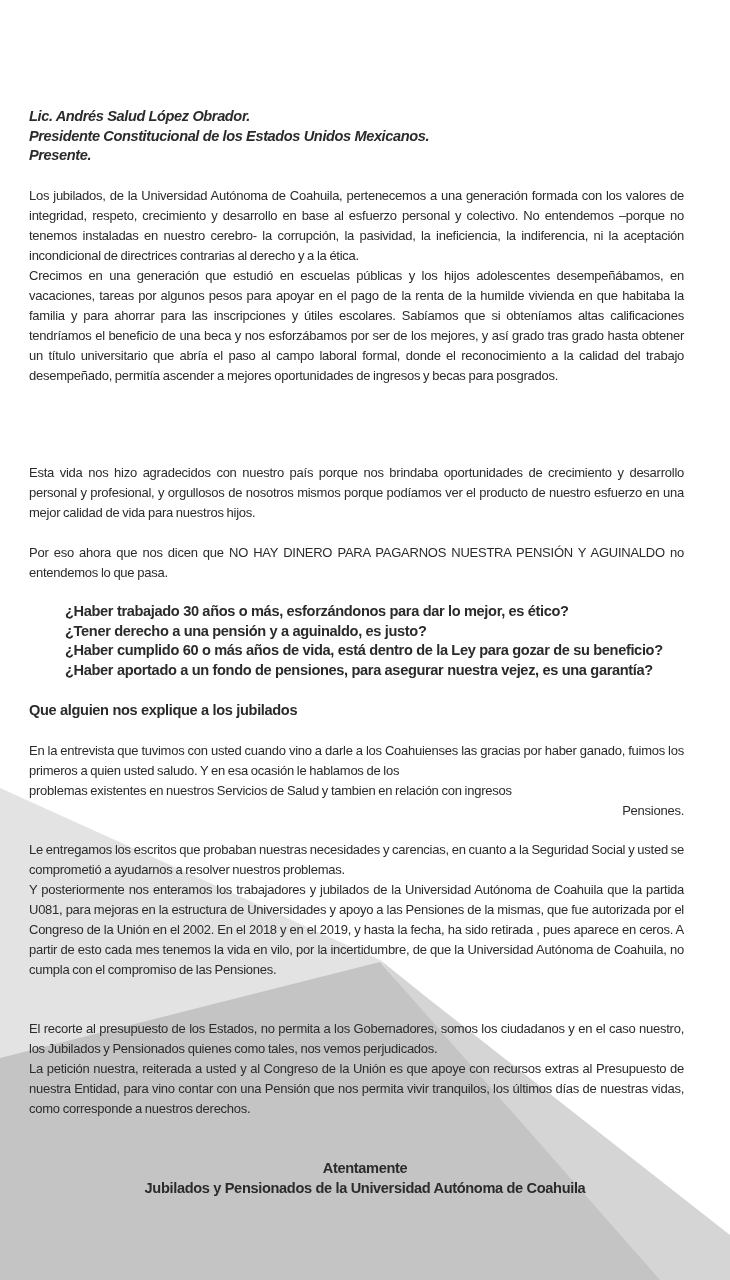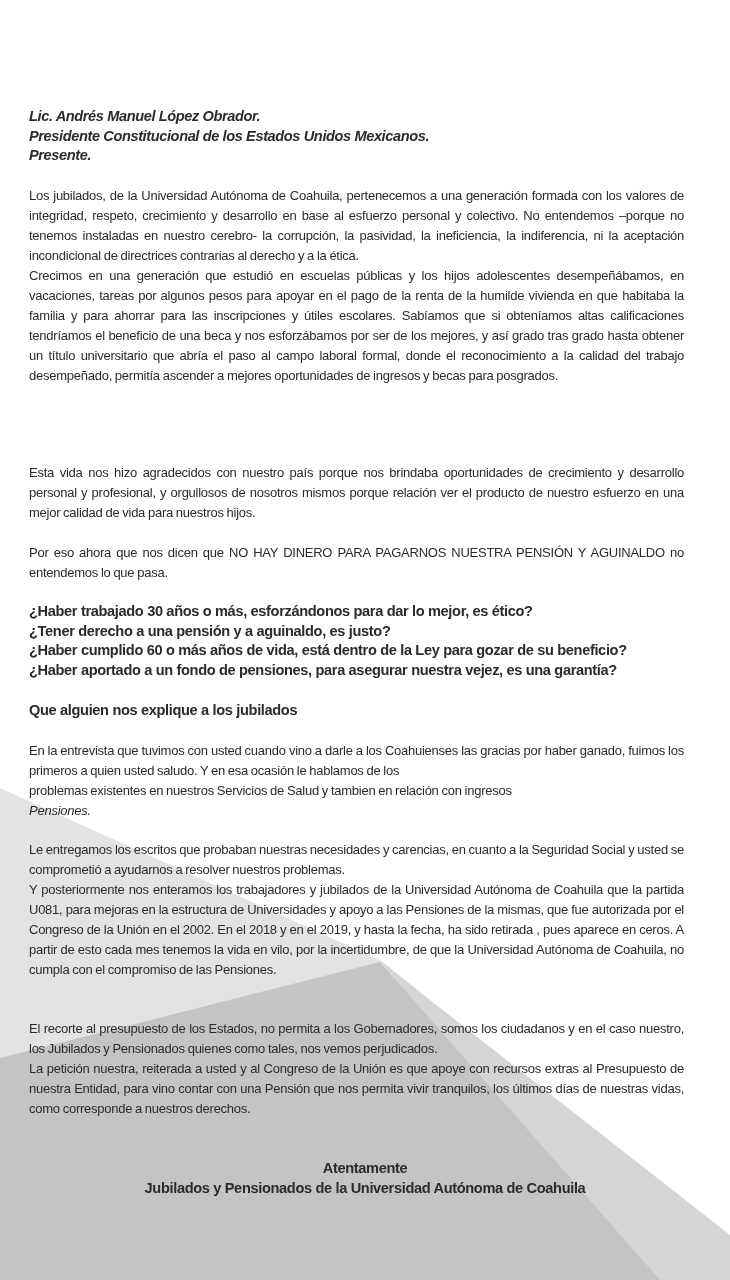--- a/index.html
+++ b/index.html
@@ -85,51 +85,51 @@
 
 <svg class="bg" viewBox="0 0 730 1280" preserveAspectRatio="none">
   <polygon points="0,788 380,960 730,1250 730,1280 0,1280" fill="#e3e3e3"></polygon>
   <polygon points="380,960 430,1000 730,1235 730,1280 640,1280" fill="#d5d5d5"></polygon>
   <polygon points="0,1058 380,962 660,1280 0,1280" fill="#c4c4c4"></polygon>
 </svg>
 
 <div class="page">
 
   <div class="addressee">
-    <div>Lic. Andrés Manuel López Obrador.</div>
+    <div>Lic. Andrés Salud López Obrador.</div>
     <div>Presidente Constitucional de los Estados Unidos Mexicanos.</div>
     <div>Presente.</div>
   </div>
 
   <div class="block letter-text para" style="top:186px;">
     <p>Los jubilados, de la Universidad Autónoma de Coahuila, pertenecemos a una generación formada con los valores de integridad, respeto, crecimiento y desarrollo en base al esfuerzo personal y colectivo. No entendemos –porque no tenemos instaladas en nuestro cerebro- la corrupción, la pasividad, la ineficiencia, la indiferencia, ni la aceptación incondicional de directrices contrarias al derecho y a la ética.</p>
     <p>Crecimos en una generación que estudió en escuelas públicas y los hijos adolescentes desempeñábamos, en vacaciones, tareas por algunos pesos para apoyar en el pago de la renta de la humilde vivienda en que habitaba la familia y para ahorrar para las inscripciones y útiles escolares. Sabíamos que si obteníamos altas calificaciones tendríamos el beneficio de una beca y nos esforzábamos por ser de los mejores, y así grado tras grado hasta obtener un título universitario que abría el paso al campo laboral formal, donde el reconocimiento a la calidad del trabajo desempeñado, permitía ascender a mejores oportunidades de ingresos y becas para posgrados.</p>
   </div>
 
   <div class="block letter-text para" style="top:463px;">
-    <p>Esta vida nos hizo agradecidos con nuestro país porque nos brindaba oportunidades de crecimiento y desarrollo personal y profesional, y orgullosos de nosotros mismos porque relación ver el producto de nuestro esfuerzo en una mejor calidad de vida para nuestros hijos.</p>
+    <p>Esta vida nos hizo agradecidos con nuestro país porque nos brindaba oportunidades de crecimiento y desarrollo personal y profesional, y orgullosos de nosotros mismos porque podíamos ver el producto de nuestro esfuerzo en una mejor calidad de vida para nuestros hijos.</p>
   </div>
 
   <div class="block letter-text para" style="top:543px;">
     <p>Por eso ahora que nos dicen que NO HAY DINERO PARA PAGARNOS NUESTRA PENSIÓN Y AGUINALDO no entendemos lo que pasa.</p>
   </div>
 
-  <div class="block questions" style="top:602px;">
+  <div class="block questions" style="top:602px;margin-left:36px;">
     <div>¿Haber trabajado 30 años o más, esforzándonos para dar lo mejor, es ético?</div>
     <div>¿Tener derecho a una pensión y a aguinaldo, es justo?</div>
     <div>¿Haber cumplido 60 o más años de vida, está dentro de la Ley para gozar de su beneficio?</div>
     <div>¿Haber aportado a un fondo de pensiones, para asegurar nuestra vejez, es una garantía?</div>
   </div>
 
   <div class="block subheading" style="top:702px;">Que alguien nos explique a los jubilados</div>
 
   <div class="block letter-text para" style="top:741px;">
     <p>En la entrevista que tuvimos con usted cuando vino a darle a los Coahuienses las gracias por haber ganado, fuimos los primeros a quien usted saludo. Y en esa ocasión le hablamos de los</p>
     <p style="text-align:left;">problemas existentes en nuestros Servicios de Salud y tambien en relación con ingresos</p>
-    <p style="text-align:left;font-style:italic;">Pensiones.</p>
+    <p style="text-align:right;">Pensiones.</p>
   </div>
 
   <div class="block letter-text para" style="top:840px;">
     <p>Le entregamos los escritos que probaban nuestras necesidades y carencias, en cuanto a la Seguridad Social y usted se comprometió a ayudarnos a resolver nuestros problemas.</p>
     <p>Y posteriormente nos enteramos los trabajadores y jubilados de la Universidad Autónoma de Coahuila que la partida U081, para mejoras en la estructura de Universidades y apoyo a las Pensiones de la mismas, que fue autorizada por el Congreso de la Unión en el 2002.  En el 2018 y en el 2019, y hasta la fecha, ha sido retirada , pues aparece en ceros. A partir de esto cada mes tenemos la vida en vilo, por la incertidumbre, de que la Universidad Autónoma de Coahuila, no cumpla con el compromiso de las Pensiones.</p>
   </div>
 
   <div class="block letter-text para" style="top:1019px;">
     <p>El recorte al presupuesto de los Estados, no permita a los Gobernadores, somos los ciudadanos y en el caso nuestro, los Jubilados y Pensionados quienes como tales, nos vemos perjudicados.</p>
     <p>La petición nuestra, reiterada a usted y al Congreso de la Unión es que apoye con recursos extras al Presupuesto de nuestra Entidad, para vino contar con una Pensión que nos permita vivir tranquilos, los últimos días de nuestras vidas, como corresponde a nuestros derechos.</p>

